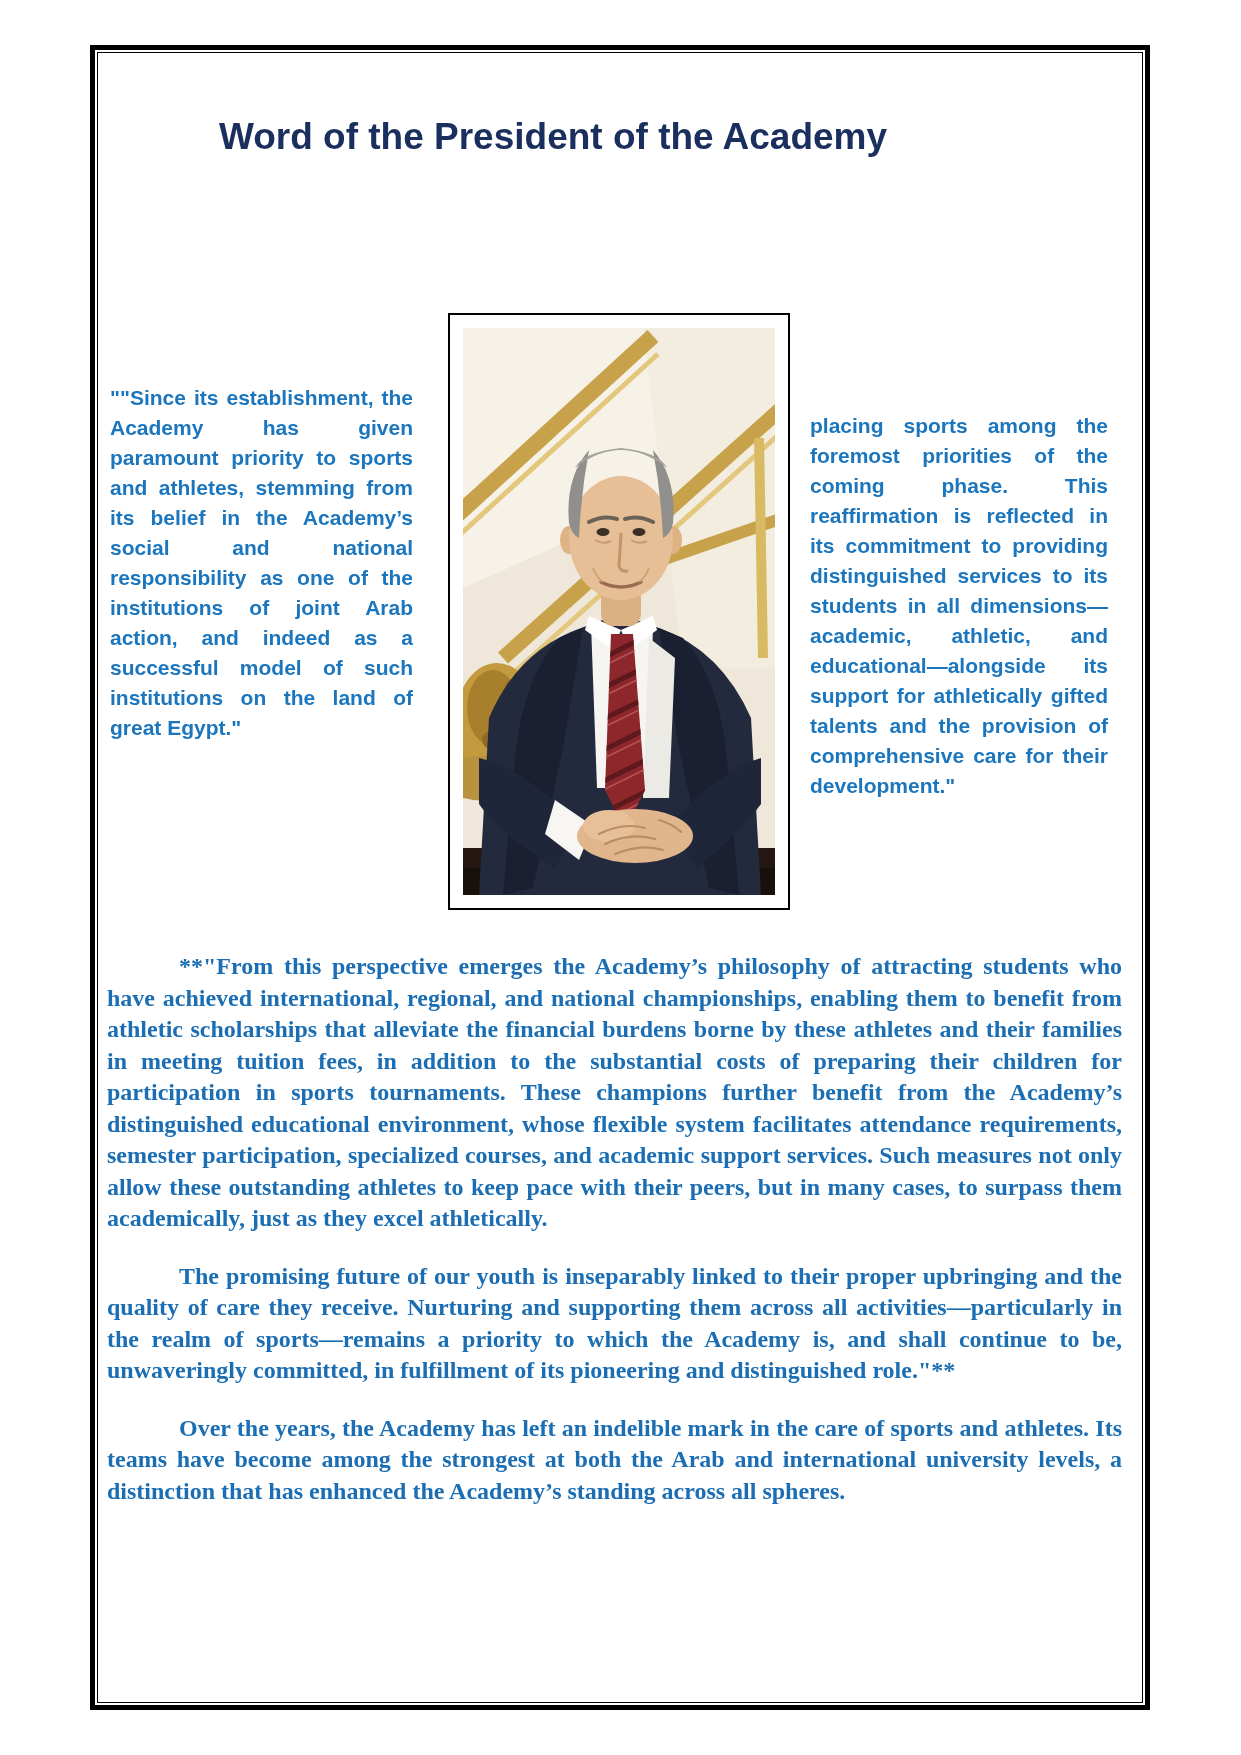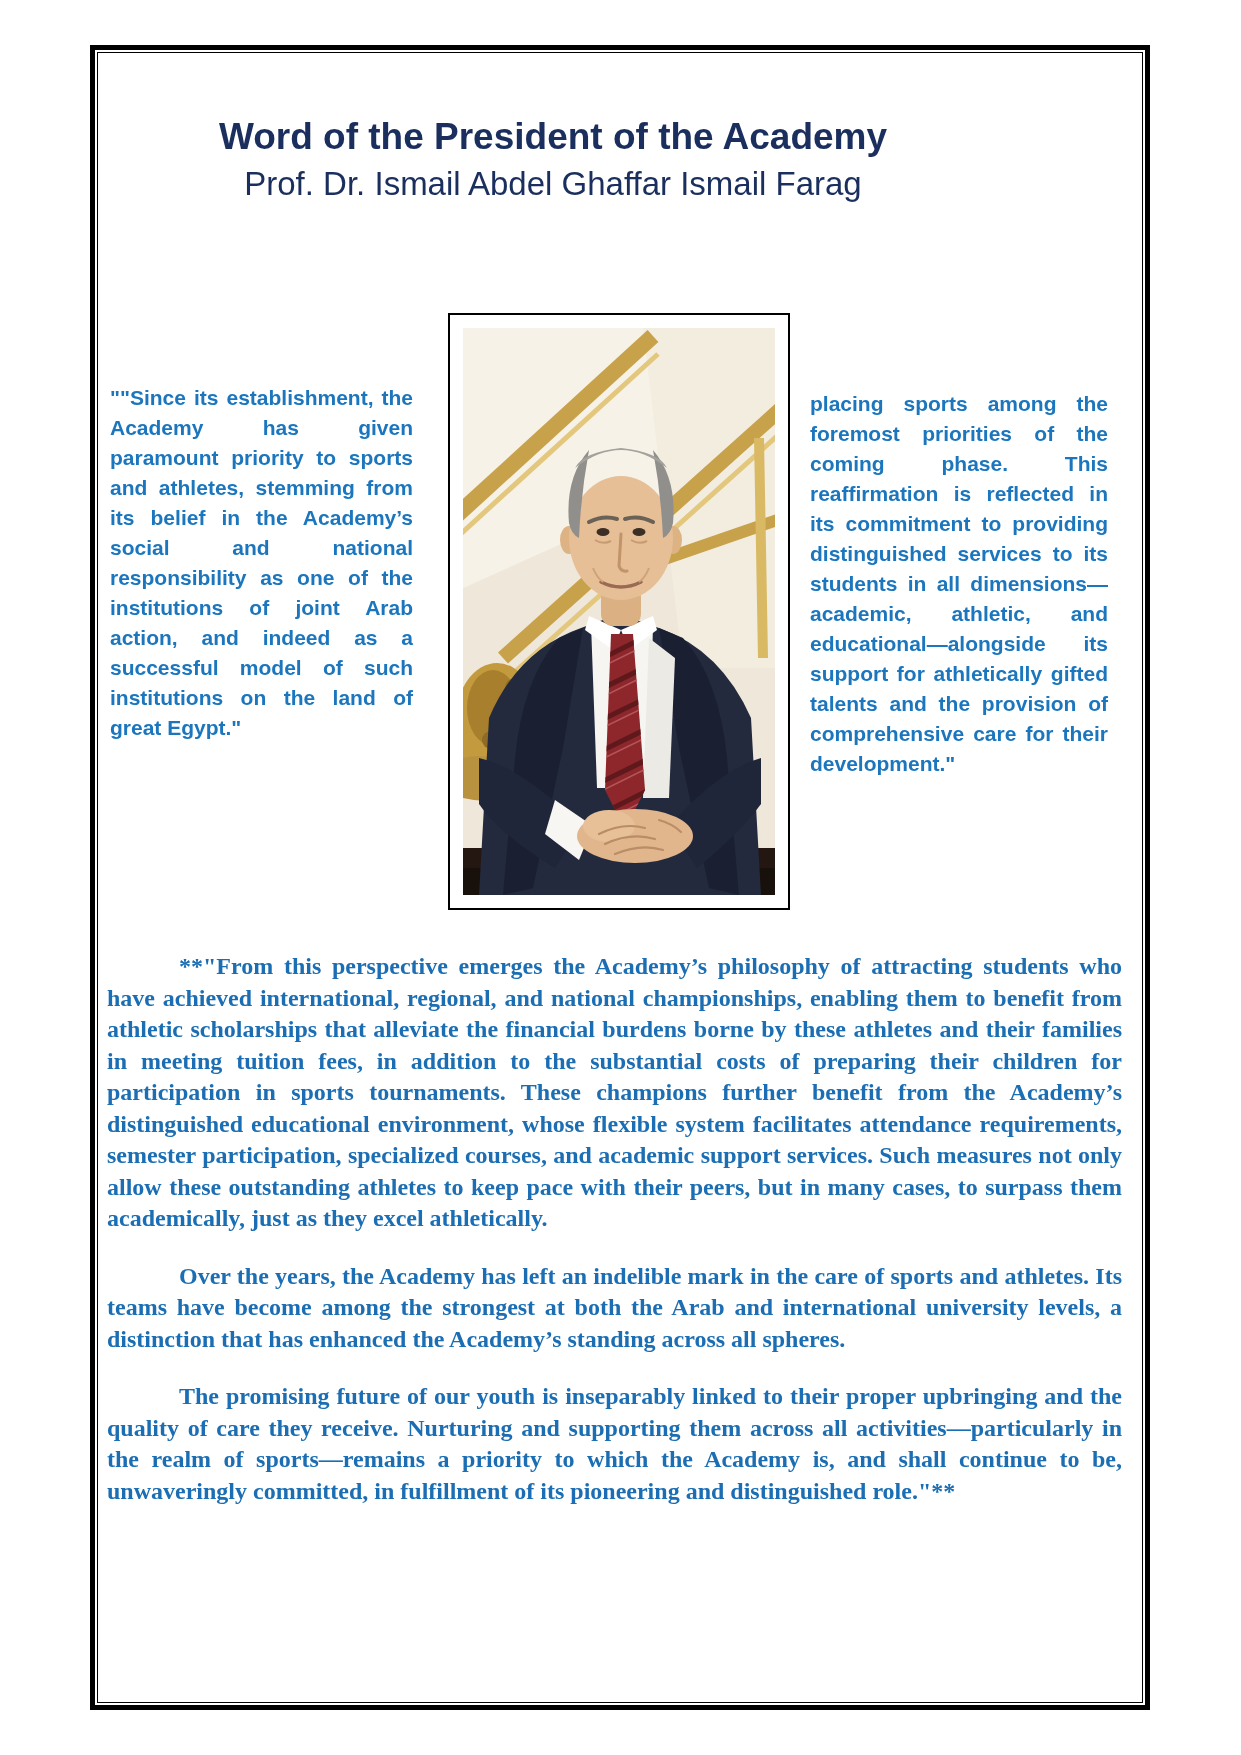--- a/index.html
+++ b/index.html
@@ -44,21 +44,21 @@
   .col {
     position: absolute;
     color: #1B76BE;
     font-weight: bold;
     font-size: 21px;
     line-height: 30px;
     text-align: justify;
   }
   .col p { margin: 0 0 26px 0; }
   .col-left  { left: 12px;  top: 330px; width: 303px; }
-  .col-right { left: 712px; top: 336px; width: 298px; }
+  .col-right { left: 712px; top: 358px; width: 298px; }
   .photo-frame {
     position: absolute;
     left: 350px; top: 260px;
     width: 342px; height: 597px;
     box-sizing: border-box;
     border: 2px solid #000000;
     background: #ffffff;
     padding: 13px;
   }
   .photo-frame svg { display: block; width: 312px; height: 567px; }
@@ -76,21 +76,20 @@
 </style>
 </head>
 <body>
 
 <div class="page">
   <div class="frame">
     <div class="frame-inner">
 
       <div class="heading">
         <h1 class="title">Word of the President of the Academy</h1>
-        <h2 class="subtitle">Prof. Dr. Ismail Abdel Ghaffar Ismail Farag</h2>
       </div>
 
       <div class="col col-left">
         <p>""Since its establishment, the Academy has given paramount priority to sports and athletes, stemming from its belief in the Academy’s social and national responsibility as one of the institutions of joint Arab action, and indeed as a successful model of such institutions on the land of great Egypt."</p>
       </div>
 
       <div class="photo-frame">
         <svg viewBox="0 0 312 567" aria-hidden="true">
 
           <rect width="312" height="567" fill="#efe8da"></rect>
@@ -185,19 +184,19 @@
           </g>
         </svg>
       </div>
 
       <div class="col col-right">
         <p>placing sports among the foremost priorities of the coming phase. This reaffirmation is reflected in its commitment to providing distinguished services to its students in all dimensions—academic, athletic, and educational—alongside its support for athletically gifted talents and the provision of comprehensive care for their development."</p>
       </div>
 
       <div class="body-section">
         <p>**"From this perspective emerges the Academy’s philosophy of attracting students who have achieved international, regional, and national championships, enabling them to benefit from athletic scholarships that alleviate the financial burdens borne by these athletes and their families in meeting tuition fees, in addition to the substantial costs of preparing their children for participation in sports tournaments. These champions further benefit from the Academy’s distinguished educational environment, whose flexible system facilitates attendance requirements, semester participation, specialized courses, and academic support services. Such measures not only allow these outstanding athletes to keep pace with their peers, but in many cases, to surpass them academically, just as they excel athletically.</p>
+        <p>The promising future of our youth is inseparably linked to their proper upbringing and the quality of care they receive. Nurturing and supporting them across all activities—particularly in the realm of sports—remains a priority to which the Academy is, and shall continue to be, unwaveringly committed, in fulfillment of its pioneering and distinguished role."**</p>
         <p>Over the years, the Academy has left an indelible mark in the care of sports and athletes. Its teams have become among the strongest at both the Arab and international university levels, a distinction that has enhanced the Academy’s standing across all spheres.</p>
-        <p>The promising future of our youth is inseparably linked to their proper upbringing and the quality of care they receive. Nurturing and supporting them across all activities—particularly in the realm of sports—remains a priority to which the Academy is, and shall continue to be, unwaveringly committed, in fulfillment of its pioneering and distinguished role."**</p>
       </div>
 
     </div>
   </div>
 </div>
 
 </body></html>

